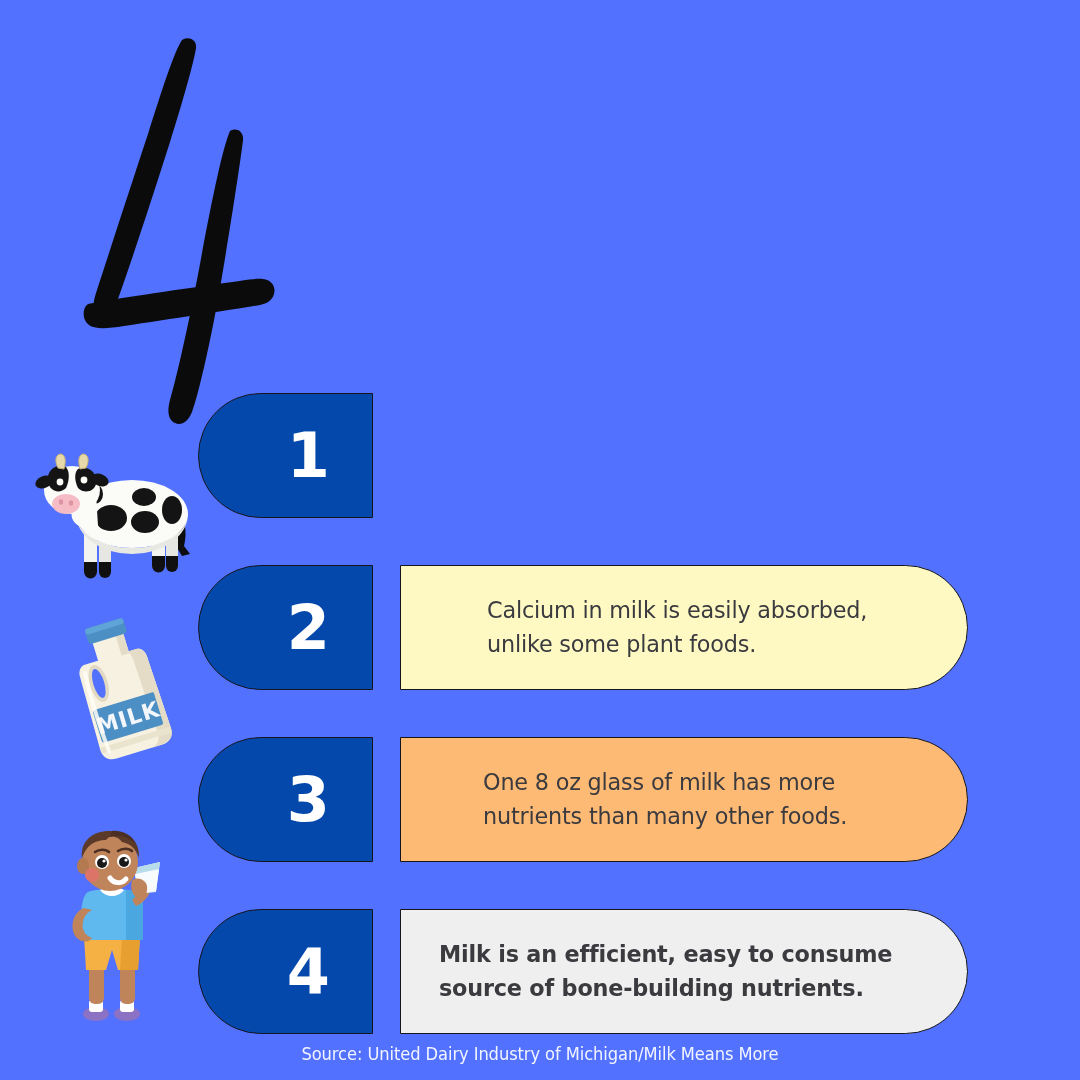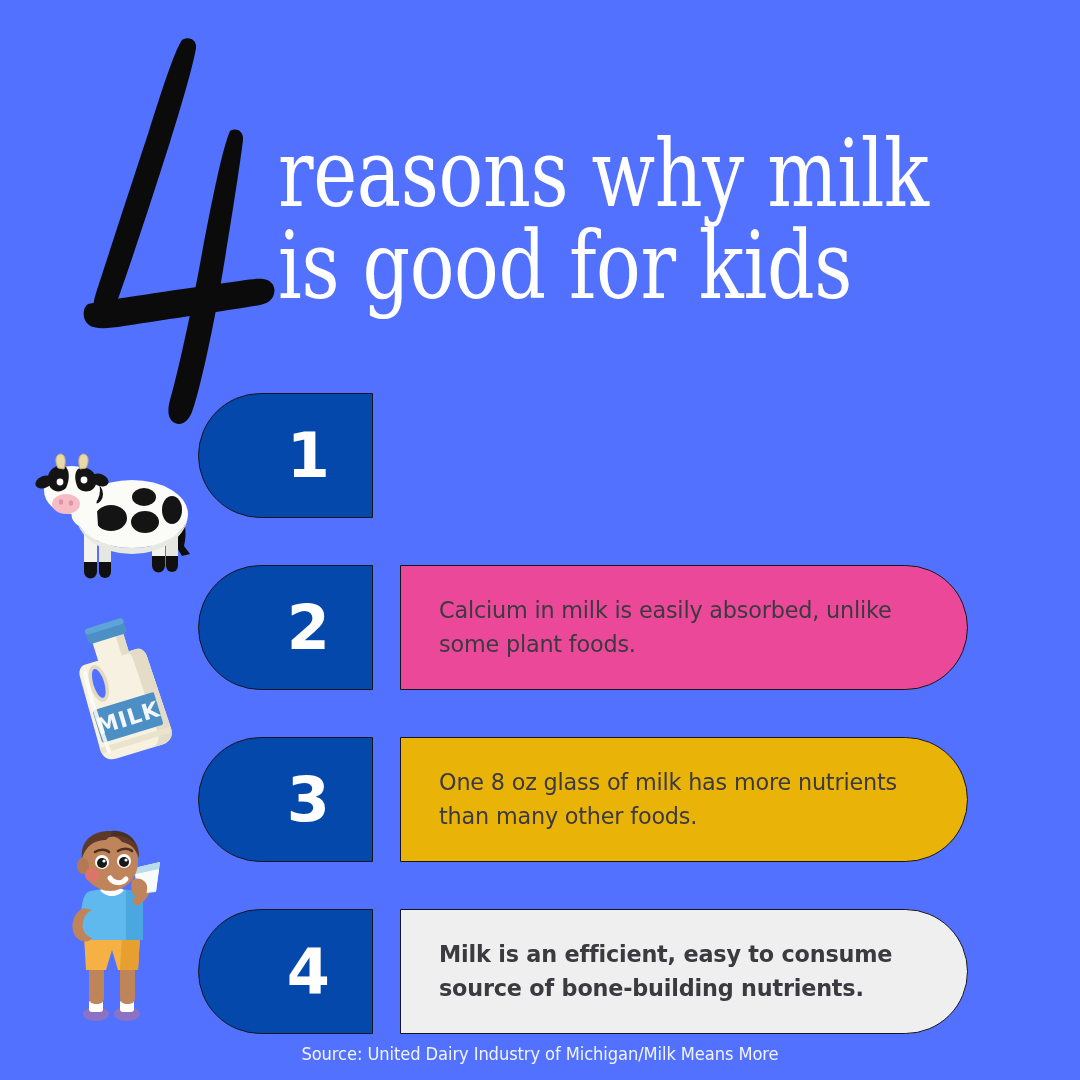--- a/index.html
+++ b/index.html
@@ -152,24 +152,20 @@
                C90 402 89 393 92 382 C99 358 112 300 122 246
                C133 186 145 128 152 113 Z"></path>
 
       <path d="M10 286 C36 281 96 272 140 266 C166 262 180 260 185 261
                C194 262 198 269 196 276 C194 284 186 287 176 288
                C152 292 92 301 46 308 C28 311 16 311 11 307
                C4 302 4 290 10 286 Z"></path>
     </g>
   </svg>
 
-  <div id="headline">
-    <span class="headline-line">reasons why milk</span>
-    <span class="headline-line">is good for kids</span>
-  </div>
 
   <svg class="illus" id="illus-cow" viewBox="0 0 190 148" xmlns="http://www.w3.org/2000/svg">
 
     <path d="M150 58 C160 70 164 88 160 104 L166 112 L158 114 L152 104 C155 88 152 72 145 62 Z" fill="#0d0d0d"></path>
 
     <rect x="128" y="86" width="13" height="42" rx="5" fill="#f3f3f0"></rect>
     <path d="M128 114 h13 v10 a6.5 6.5 0 0 1 -13 0 Z" fill="#101010"></path>
     <rect x="142" y="88" width="12" height="40" rx="5" fill="#e6e6e2"></rect>
     <path d="M142 114 h12 v10 a6 6 0 0 1 -12 0 Z" fill="#101010"></path>
 
@@ -297,30 +293,30 @@
     <div class="reason-row">
       <div class="reason-badge">
         <span class="reason-number">1</span>
       </div>
     </div>
 
     <div class="reason-row">
       <div class="reason-badge">
         <span class="reason-number">2</span>
       </div>
-      <div class="reason-panel" style="background:#ec4899;">
+      <div class="reason-panel" style="background:#fef9c3;padding-left:48px;">
         <span class="reason-text">Calcium in milk is easily absorbed, unlike some plant foods.</span>
       </div>
     </div>
 
     <div class="reason-row">
       <div class="reason-badge">
         <span class="reason-number">3</span>
       </div>
-      <div class="reason-panel" style="background:#eab308;">
+      <div class="reason-panel" style="background:#fdba74;padding-left:44px;">
         <span class="reason-text">One 8 oz glass of milk has more nutrients than many other foods.</span>
       </div>
     </div>
 
     <div class="reason-row">
       <div class="reason-badge">
         <span class="reason-number">4</span>
       </div>
       <div class="reason-panel" style="background:#efefef;font-weight:bold;">
         <span class="reason-text">Milk is an efficient, easy to consume source of bone-building nutrients.</span>

